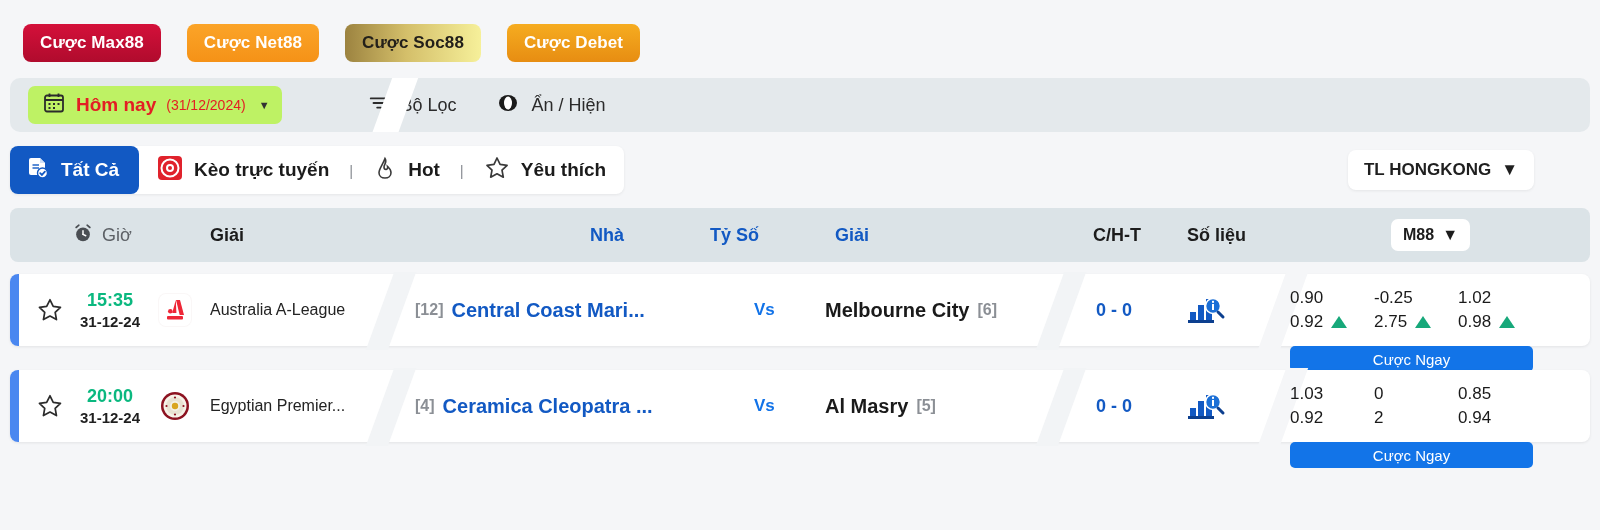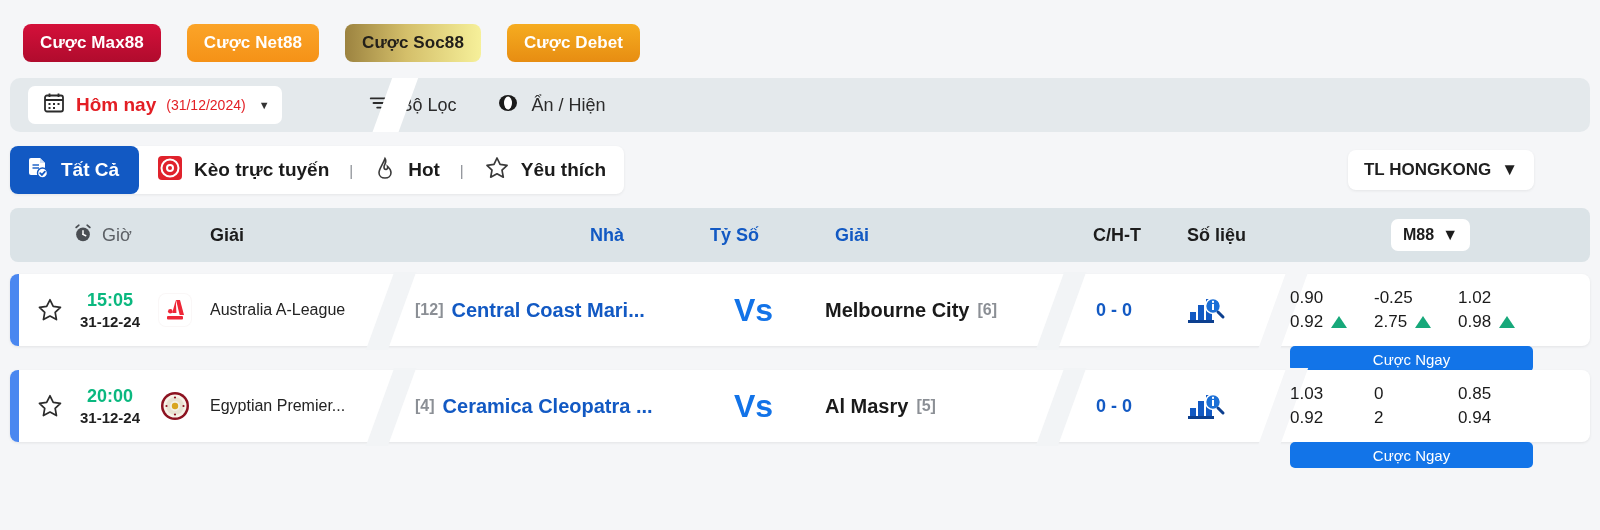--- a/index.html
+++ b/index.html
@@ -29,21 +29,21 @@
 
   
   .filter-bar {
     position: relative;
     margin: 8px 10px 0 10px; height: 54px;
     background: #e4e9ec; border-radius: 10px;
     display: flex; align-items: center; overflow: hidden;
   }
   .date-pill {
     margin-left: 18px; height: 38px; padding: 0 12px 0 14px;
-    background: #ffffff; border-radius: 7px;
+    background: #bef264; border-radius: 7px;
     display: flex; align-items: center; gap: 10px;
   }
   .date-label { color: #e31e24; font-size: 19px; font-weight: bold; }
   .date-value { color: #e31e24; font-size: 14px; }
   .caret { font-size: 11px; color: #333; margin-left: 3px; }
   .slash {
     position: absolute; left: 372px; top: -10px;
     width: 26px; height: 76px; background: #fff;
     transform: skewX(-20deg);
   }
@@ -118,21 +118,21 @@
     background: #4a87f0; border-radius: 8px 0 0 8px;
   }
   .cell { position: absolute; top: 0; height: 72px; display: flex; align-items: center; }
   .c-star   { left: 26px; }
   .c-time   { left: 70px; flex-direction: column; justify-content: center; align-items: center; gap: 2px; }
   .kick     { color: #0ab87f; font-size: 18px; font-weight: bold; }
   .day      { color: #1f1f1f; font-size: 15px; font-weight: bold; }
   .c-logo   { left: 148px; }
   .c-league { left: 200px; font-size: 16px; color: #232323; }
   .c-home   { left: 405px; }
-  .c-vs     { left: 724px; font-size: 32px; font-weight: bold; color: #1273e8; }
+  .c-vs     { left: 744px; font-size: 17px; font-weight: bold; color: #1273e8; }
   .c-away   { left: 815px; }
   .c-score  { left: 1086px; font-size: 18px; font-weight: bold; color: #1259c3; }
   .c-stats  { left: 1176px; }
   .team-rank { color: #8b8f95; font-size: 16px; font-weight: bold; }
   .team-home { color: #1259c3; font-size: 20px; font-weight: bold; }
   .team-away { color: #1a1a1a; font-size: 20px; font-weight: bold; }
   .row-slash {
     position: absolute; top: -2px; width: 22px; height: 78px;
     background: #f2f4f6; transform: skewX(-20deg);
   }
@@ -304,21 +304,21 @@
 <div class="rows">
 
   <div class="match-row">
     <div class="accent"></div>
     <div class="cell c-star">
       <svg class="star-ico" viewBox="0 0 26 26" fill="none" stroke="#2b2b2b" stroke-width="1.6" stroke-linejoin="round">
         <path d="M13 3.5l3 6.1 6.7.9-4.9 4.7 1.2 6.7L13 18.6 6.9 21.9l1.2-6.7-4.9-4.7 6.7-.9z"></path>
       </svg>
     </div>
     <div class="cell c-time">
-      <span class="kick">15:05</span>
+      <span class="kick">15:35</span>
       <span class="day">31-12-24</span>
     </div>
     <div class="cell c-logo">
       <div class="logo-box" style="background:#faf7f7;">
         <svg width="32" height="32" viewBox="0 0 32 32">
           <rect width="32" height="32" rx="7" fill="#ffffff"></rect>
           <path d="M17 6h4l4 15h-4.3z" fill="#ee2737"></path>
           <path d="M16.8 6l-3.6 13h4.2z" fill="#ee2737"></path>
           <circle cx="11.3" cy="17.3" r="2.3" fill="#ee2737"></circle>
           <rect x="8" y="22" width="16" height="3.4" rx="1" fill="#ee2737"></rect>

